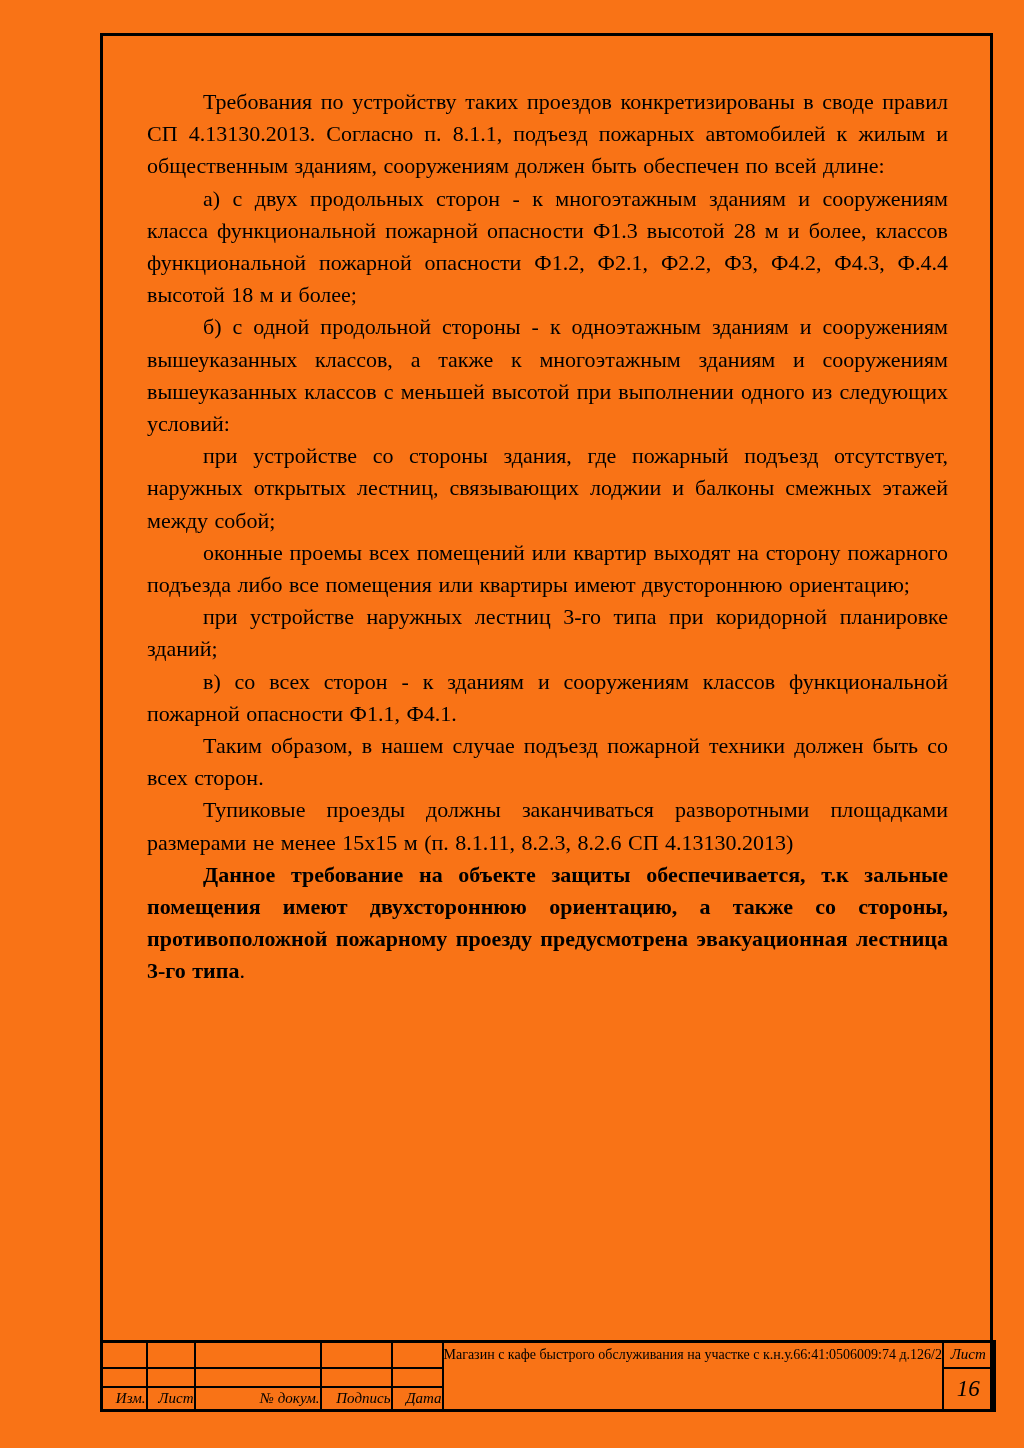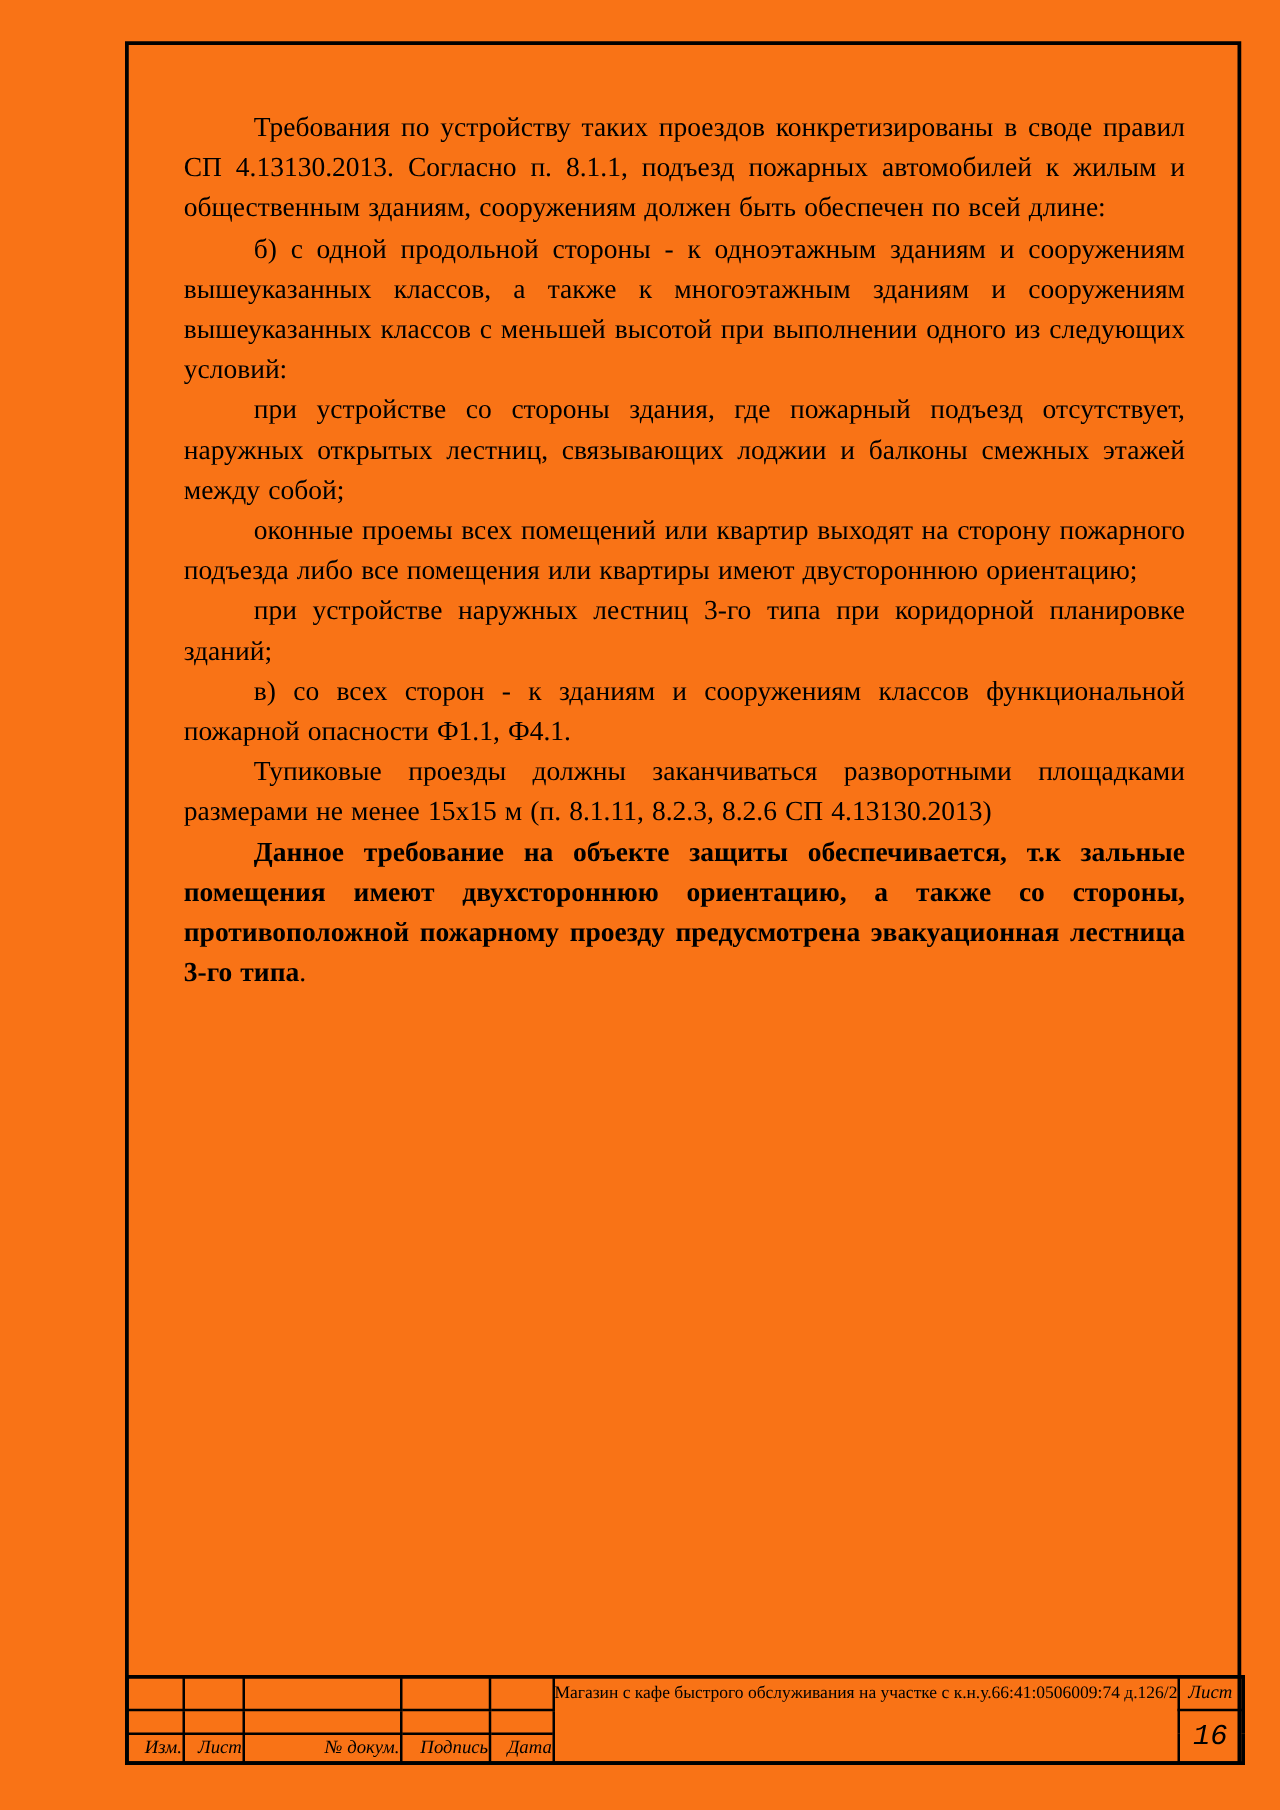--- a/index.html
+++ b/index.html
@@ -50,21 +50,21 @@
     box-sizing: border-box;
   }
   .titleblock td {
     border: 2px solid #000000;
     padding: 0;
     overflow: hidden;
     box-sizing: border-box;
   }
   .titleblock { border: 3px solid #000000; }
   .titleblock tr.r1 td { height: 26px; }
-  .titleblock tr.r2 td { height: 19px; font-family: Liberation Mono, monospace; }
+  .titleblock tr.r2 td { height: 19px; }
   .titleblock td.hdr {
     font-style: italic;
     font-size: 15px;
     text-align: right;
     vertical-align: middle;
     white-space: nowrap;
   }
   .titleblock td.title-cell {
     vertical-align: top;
     text-align: center;
@@ -88,25 +88,27 @@
 </style>
 </head>
 <body>
 
 <div class="page">
 
   <div class="frame"></div>
 
   <div class="textblock">
     <p>Требования по устройству таких проездов конкретизированы в своде правил СП 4.13130.2013. Согласно п. 8.1.1, подъезд пожарных автомобилей к жилым и общественным зданиям, сооружениям должен быть обеспечен по всей длине:</p>
+    <p>а) с двух продольных сторон - к многоэтажным зданиям и сооружениям класса функциональной пожарной опасности Ф1.3 высотой 28 м и более, классов функциональной пожарной опасности Ф1.2, Ф2.1, Ф2.2, Ф3, Ф4.2, Ф4.3, Ф.4.4 высотой 18 м и более;</p>
     <p>б) с одной продольной стороны - к одноэтажным зданиям и сооружениям вышеуказанных классов, а также к многоэтажным зданиям и сооружениям вышеуказанных классов с меньшей высотой при выполнении одного из следующих условий:</p>
     <p>при устройстве со стороны здания, где пожарный подъезд отсутствует, наружных открытых лестниц, связывающих лоджии и балконы смежных этажей между собой;</p>
     <p>оконные проемы всех помещений или квартир выходят на сторону пожарного подъезда либо все помещения или квартиры имеют двустороннюю ориентацию;</p>
     <p>при устройстве наружных лестниц 3-го типа при коридорной планировке зданий;</p>
     <p>в) со всех сторон - к зданиям и сооружениям классов функциональной пожарной опасности Ф1.1, Ф4.1.</p>
+    <p>Таким образом, в нашем случае подъезд пожарной техники должен быть со всех сторон.</p>
     <p>Тупиковые проезды должны заканчиваться разворотными площадками размерами не менее 15х15 м (п. 8.1.11, 8.2.3, 8.2.6 СП 4.13130.2013)</p>
     <p class="bold"><span>Данное требование на объекте защиты обеспечивается, т.к зальные помещения имеют двухстороннюю ориентацию, а также со стороны, противоположной пожарному проезду предусмотрена эвакуационная лестница 3-го типа</span><span class="normal">.</span></p>
   </div>
 
   <table class="titleblock">
     <colgroup>
       <col style="width:45px">
         <col style="width:48px">
         <col style="width:126px">
       <col style="width:71px">

